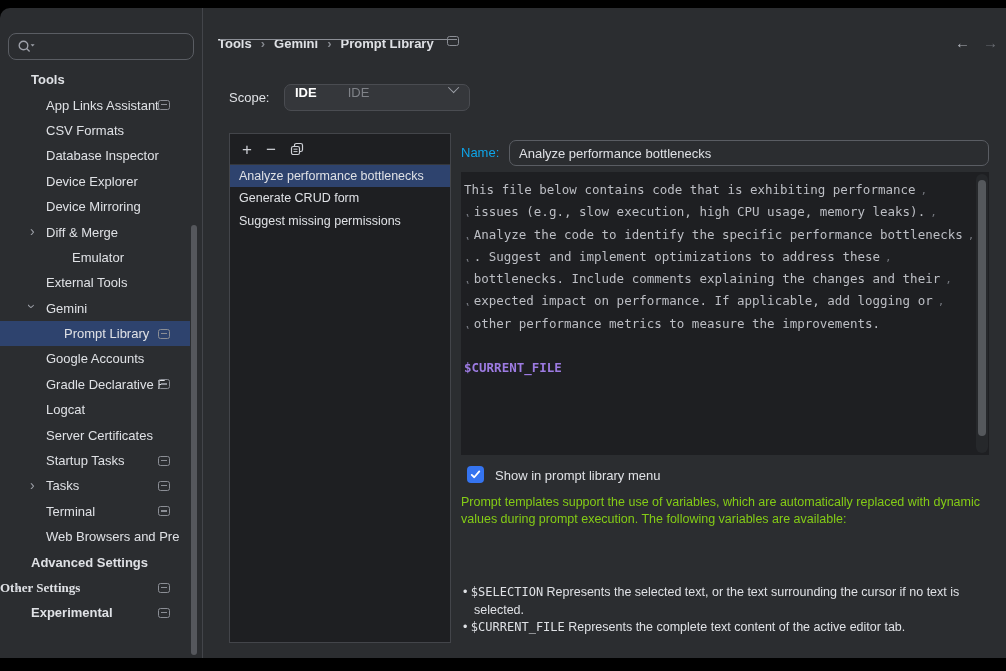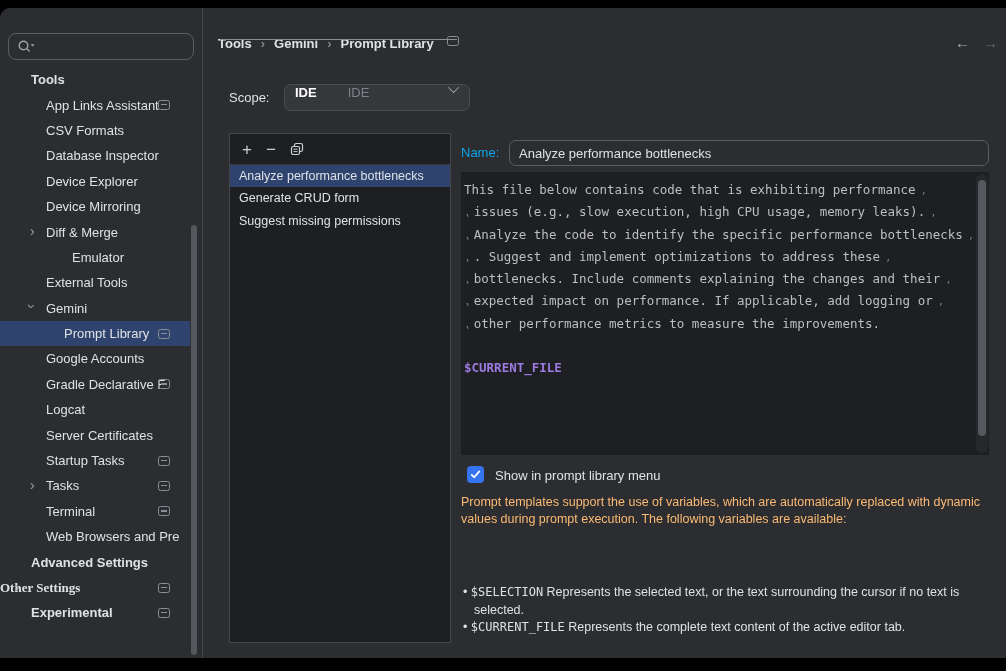--- a/index.html
+++ b/index.html
@@ -77,21 +77,21 @@
   .ed-thumb { position:absolute; right:3px; top:8px; width:8px; height:256px;
               background:#55585c; border-radius:4px; }
 
   .checkbox-row { position:absolute; left:263px; top:458px; display:flex;
                   align-items:flex-end; gap:11px; }
   .checkbox { width:17px; height:17px; background:#3574f0; border-radius:4px;
               display:flex; align-items:center; justify-content:center; }
   .checkbox-label { font-size:13px; color:#dfe1e5; }
 
   .help-intro { position:absolute; left:257px; top:486px; width:528px;
-                font-size:12.5px; line-height:17px; color:#fdba74; }
+                font-size:12.5px; line-height:17px; color:#84cc16; }
   .var-list { position:absolute; left:259px; top:534px; width:524px;
               font-size:12.5px; line-height:17.5px; color:#dfe1e5; list-style:none;margin-top:42px; }
   .var-item { padding-left:11px; text-indent:-11px; }
   .var-name { font-family:"DejaVu Sans Mono","Liberation Mono",monospace;
               font-size:12px; }
 </style>
 </head>
 <body>
 
 <div class="window">

